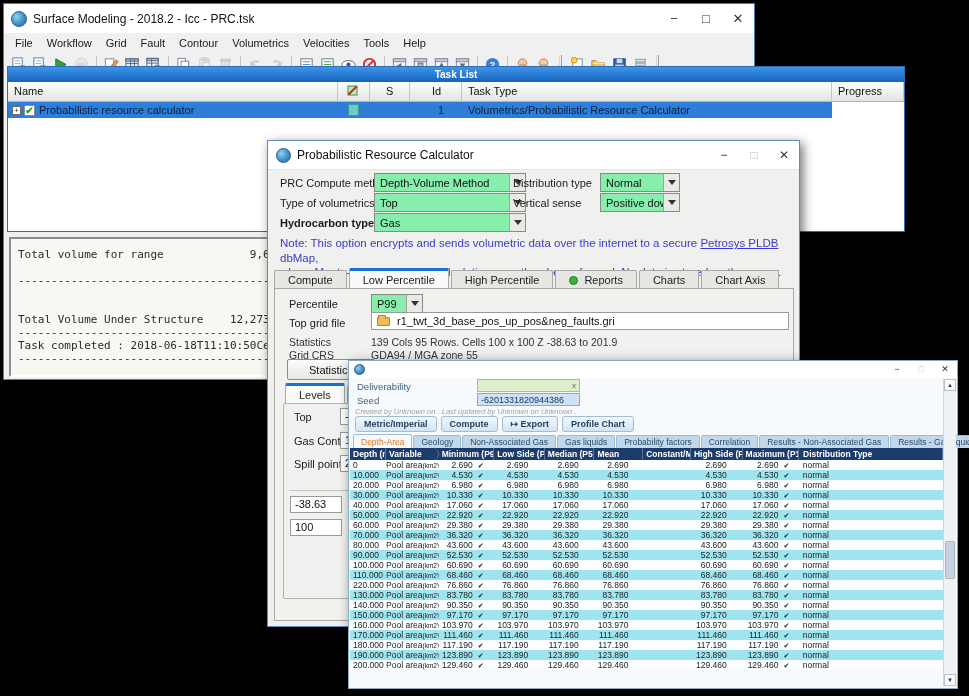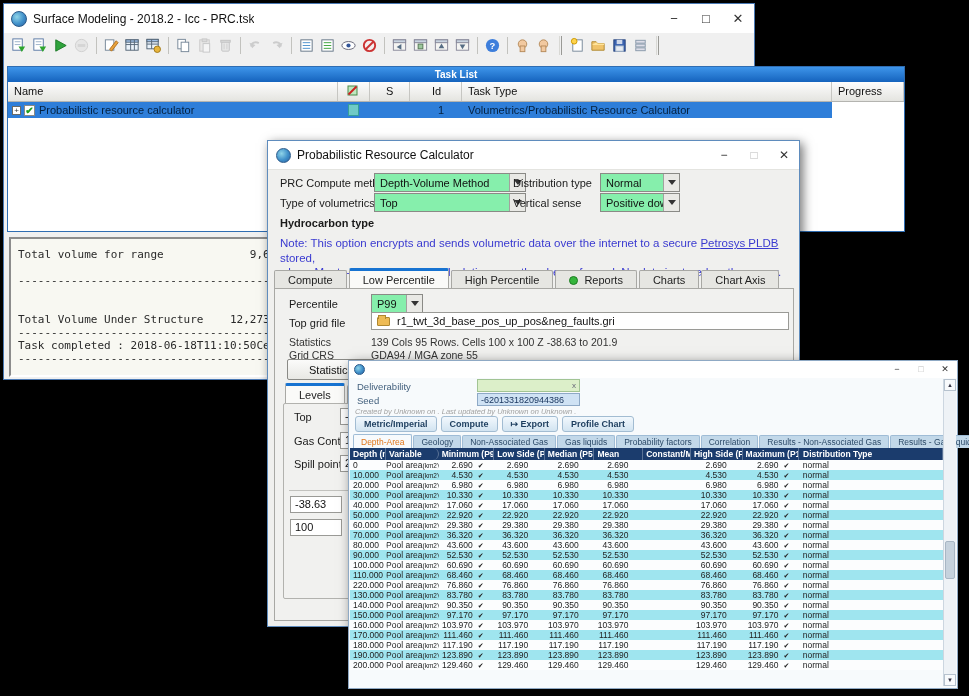--- a/index.html
+++ b/index.html
@@ -138,20 +138,31 @@
 <div class="win" id="main-win">
   <div class="titlebar">
     <span class="appicon"></span>
     <span class="t-title">Surface Modeling - 2018.2 - Icc - PRC.tsk</span>
     <span class="t-controls">
       <span class="t-btn">−</span>
       <span class="t-btn">□</span>
       <span class="t-btn">✕</span>
     </span>
   </div>
+  <div id="menubar">
+      <span class="menu-item">File</span>
+      <span class="menu-item">Workflow</span>
+      <span class="menu-item">Grid</span>
+      <span class="menu-item">Fault</span>
+      <span class="menu-item">Contour</span>
+      <span class="menu-item">Volumetrics</span>
+      <span class="menu-item">Velocities</span>
+      <span class="menu-item">Tools</span>
+      <span class="menu-item">Help</span>
+    </div>
   <div id="toolbar">
       <span class="tbi">
         <svg viewBox="0 0 18 18">
           <rect x="3" y="2" width="10" height="12" fill="#fff" stroke="#5b7aa6"></rect>
           <line x1="5" y1="5" x2="11" y2="5" stroke="#9ab0c8"></line>
           <line x1="5" y1="8" x2="11" y2="8" stroke="#9ab0c8"></line>
           <path d="M9 10 L16 10 L12.5 16 Z" fill="#2ea52e"></path>
         </svg>
       </span>
       <span class="tbi">
@@ -426,22 +437,28 @@
   </div>
   <div class="prc-label" style="left:245px; top:56px;">Vertical sense</div>
   <div class="prc-select" style="left:332px; top:52px; width:80px;">
     <span class="val">Positive down</span>
     <span class="btn">
         <span class="arrow-dn"></span>
       </span>
   </div>
 
   <div class="prc-label" style="left:12px; top:76px;font-weight:bold;">Hydrocarbon type</div>
-
-  <div id="prc-note"><span>Note: This option encrypts and sends volumetric data over the internet to a secure </span><a>Petrosys PLDB</a><span> stored,</span><br><span>where Monte-Carlo simulation calculations can then be performed. No data is stored on the server.</span></div>
+  <div class="prc-select" style="left:106px; top:72px; width:152px;">
+    <span class="val">Gas</span>
+    <span class="btn">
+        <span class="arrow-dn"></span>
+      </span>
+  </div>
+
+  <div id="prc-note"><span>Note: This option encrypts and sends volumetric data over the internet to a secure </span><a>Petrosys PLDB</a><span> dbMap,</span><br><span>where Monte-Carlo simulation calculations can then be performed. No data is stored on the server.</span></div>
 
   <div id="prc-tabbar">
       <div class="ptab">Compute</div>
       <div class="ptab active">Low Percentile</div>
       <div class="ptab">High Percentile</div>
       <div class="ptab"><span class="greendot"></span>Reports</div>
       <div class="ptab">Charts</div>
       <div class="ptab">Chart Axis</div>
     </div>
 

